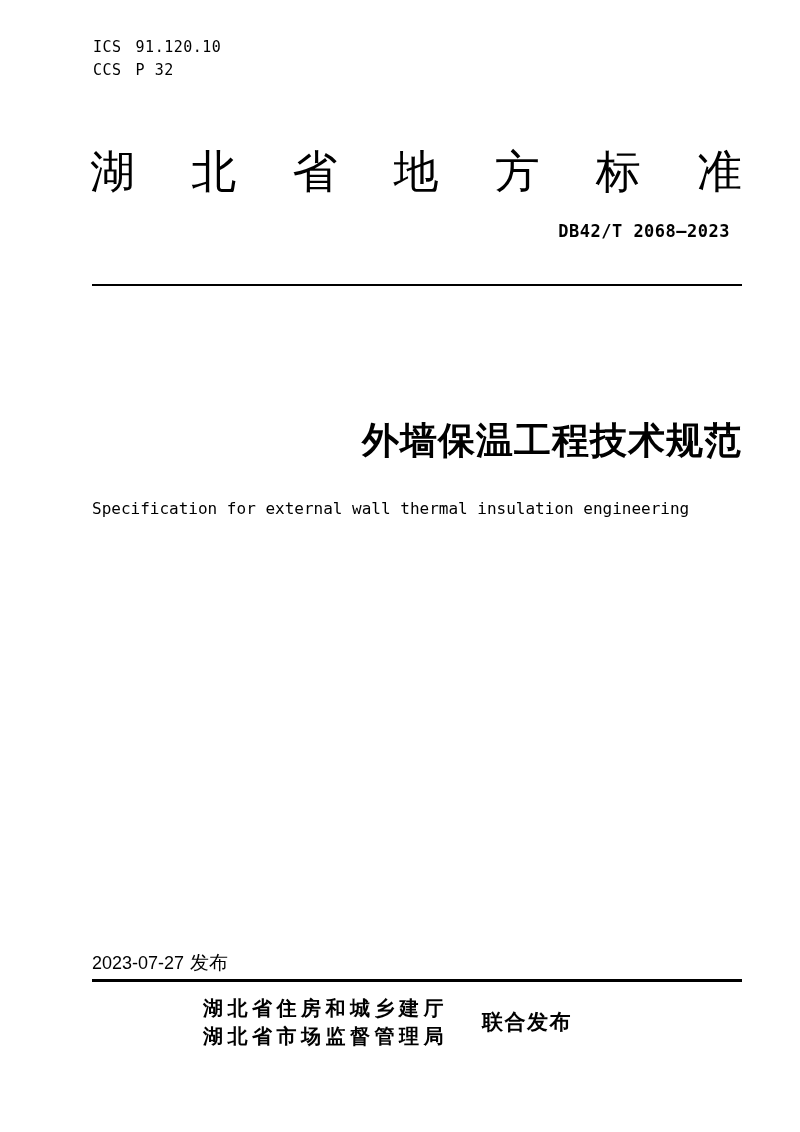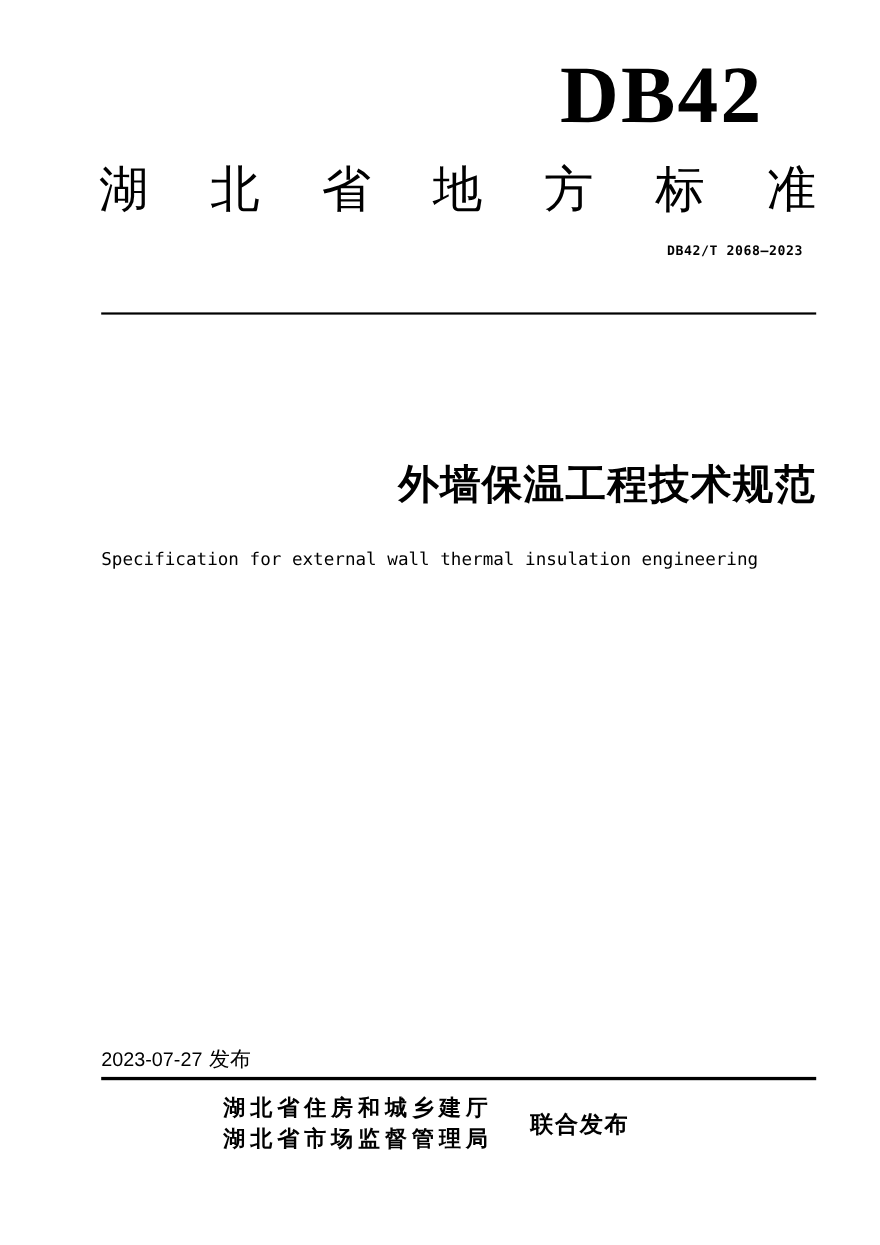--- a/index.html
+++ b/index.html
@@ -47,21 +47,21 @@
     font-size: 45px;
     font-weight: 500;
     line-height: 1.15;
   }
 
   
   .standard-number {
     position: absolute;
     right: 70px; top: 221px;
     font-family: "DejaVu Sans Mono", monospace;
-    font-size: 12px;
+    font-size: 17px;
     font-weight: 600;
     letter-spacing: 0.5px;
     white-space: nowrap;
   }
 
   .rule {
     position: absolute;
     left: 92px;
     width: 650px;
     background: #000000;
@@ -125,22 +125,29 @@
     font-weight: 700;
     letter-spacing: 1.5px;
     font-family: Liberation Mono, monospace;
   }
 </style>
 </head>
 <body>
 
 <div class="page">
 
+  <div class="ics-block">
+    <div class="ics-row">
+      <span class="code-label">ICS</span><span>91.120.10</span>
+    </div>
+    <div class="ics-row">
+      <span class="code-label">CCS</span><span>P 32</span>
+    </div>
+  </div>
 
-  <div class="db-logo">DB42</div>
 
   <div class="standard-type-row">
     <span>湖</span>
     <span>北</span>
     <span>省</span>
     <span>地</span>
     <span>方</span>
     <span>标</span>
     <span>准</span>
   </div>

